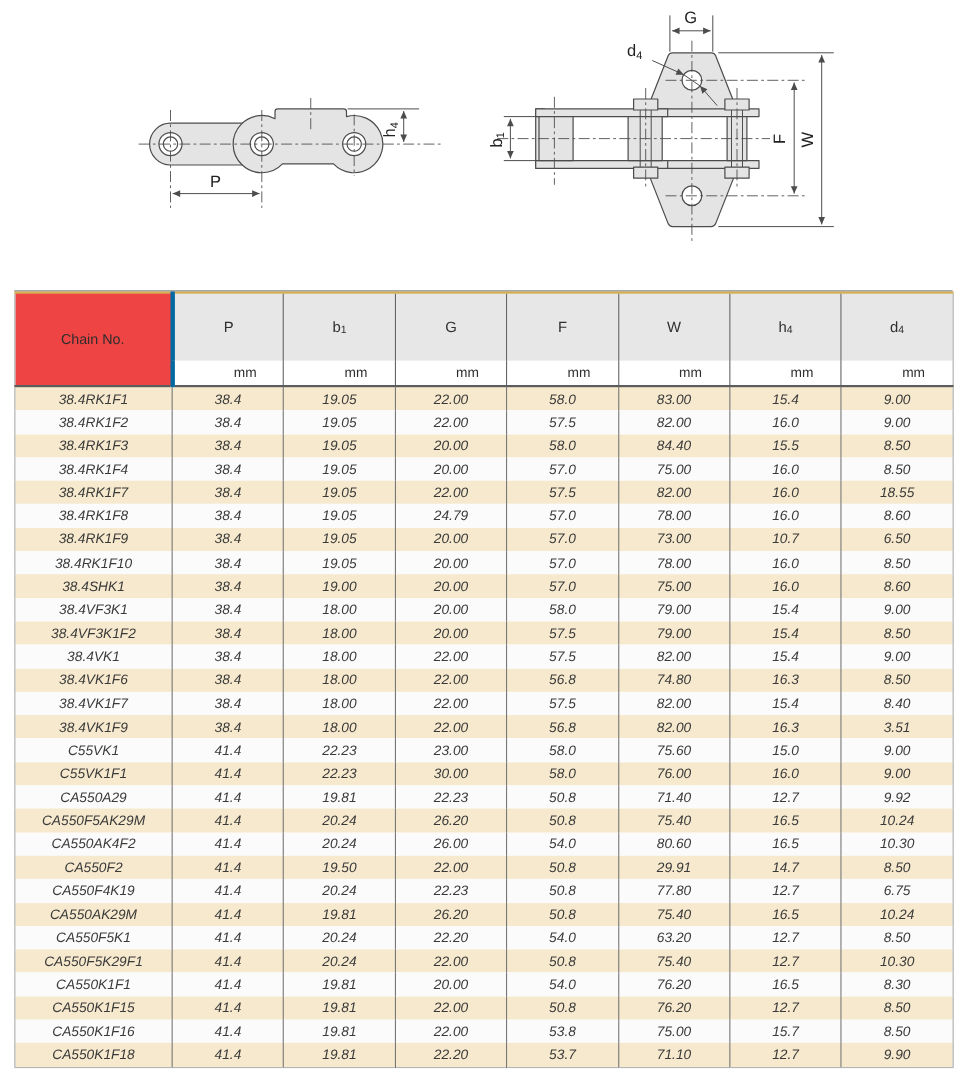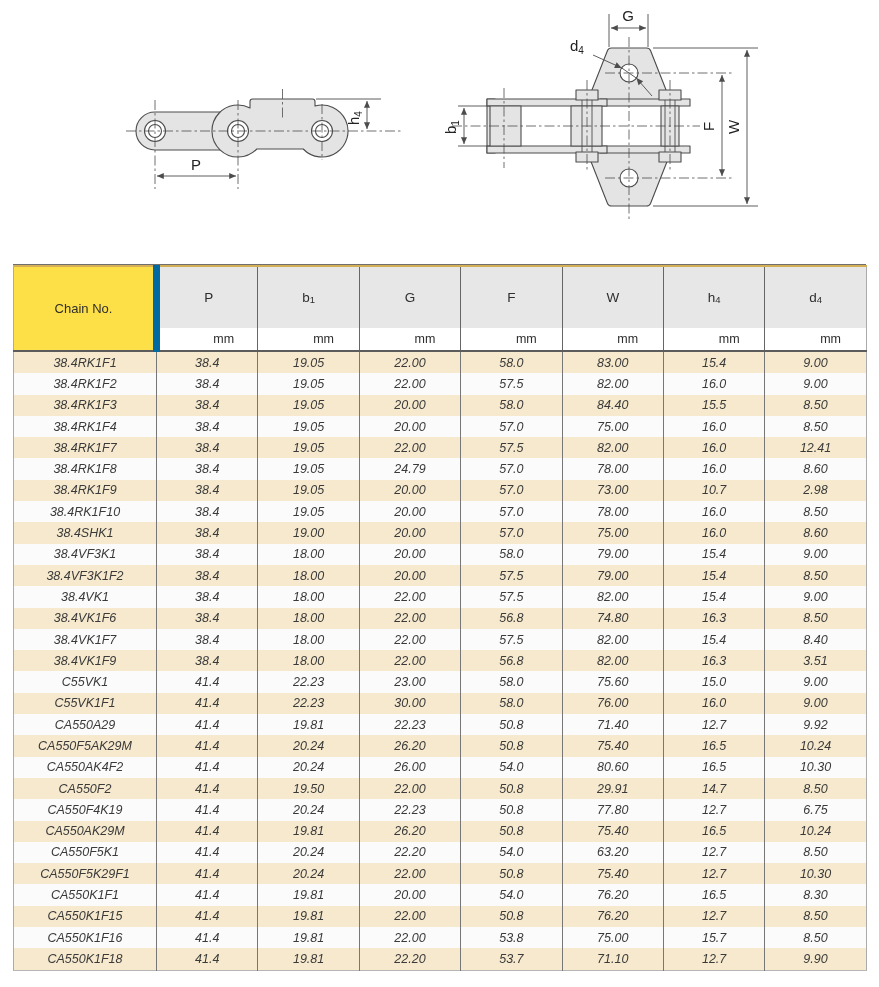--- a/index.html
+++ b/index.html
@@ -16,21 +16,21 @@
   .dsub{font-size:10px;}
   
   .spec-table-wrap{margin:12px 13px 0 13px;border-top:1px solid #6f6f6f;}
   table.spec{width:853px;border-collapse:collapse;table-layout:fixed;
              border-top:2px solid #d4af56;border-left:1px solid #ababab;border-right:1px solid #ababab;
              font-size:12.5px;}
   table.spec col.c-chain{width:143px;}
   table.spec col.c-val{width:101.4px;}
   thead{border-bottom:2px solid #5c5c5c;}
   th{font-weight:normal;color:#2e2e2e;}
-  .chain-th{background:#fde047;font-size:13px;border-right:7px solid #0369a1;}
+  .chain-th{background:#ef4444;font-size:13px;border-right:4px solid #0369a1;}
   .col-th{background:#e7e7e7;height:59px;font-size:13.5px;border-right:1px solid #666;}
   .col-th:last-child,.unit-th:last-child{border-right:none;}
   .unit-th{background:#ffffff;height:20px;font-size:12.5px;border-right:1px solid #666;padding-left:31px;}
   sub.hsub{font-size:9.5px;vertical-align:baseline;position:relative;bottom:-1px;}
   tbody{border-bottom:1.5px solid #b5b5b5;font-style:italic;}
   tbody td{height:21.3px;text-align:center;padding:0;border-right:1px solid #777;color:#3a3a3a;}
   tbody td:last-child{border-right:none;margin-top:10px;}
   tbody tr:nth-child(odd) td{background:#f6e9cd;}
   tbody tr:nth-child(even) td{background:#fbfbfb;}
 </style>
@@ -220,41 +220,41 @@
             <td>8.50</td>
           </tr>
           <tr>
             <td>38.4RK1F7</td>
             <td>38.4</td>
             <td>19.05</td>
             <td>22.00</td>
             <td>57.5</td>
             <td>82.00</td>
             <td>16.0</td>
-            <td>12.41</td>
+            <td>18.55</td>
           </tr>
           <tr>
             <td>38.4RK1F8</td>
             <td>38.4</td>
             <td>19.05</td>
             <td>24.79</td>
             <td>57.0</td>
             <td>78.00</td>
             <td>16.0</td>
             <td>8.60</td>
           </tr>
           <tr>
             <td>38.4RK1F9</td>
             <td>38.4</td>
             <td>19.05</td>
             <td>20.00</td>
             <td>57.0</td>
             <td>73.00</td>
             <td>10.7</td>
-            <td>2.98</td>
+            <td>6.50</td>
           </tr>
           <tr>
             <td>38.4RK1F10</td>
             <td>38.4</td>
             <td>19.05</td>
             <td>20.00</td>
             <td>57.0</td>
             <td>78.00</td>
             <td>16.0</td>
             <td>8.50</td>

